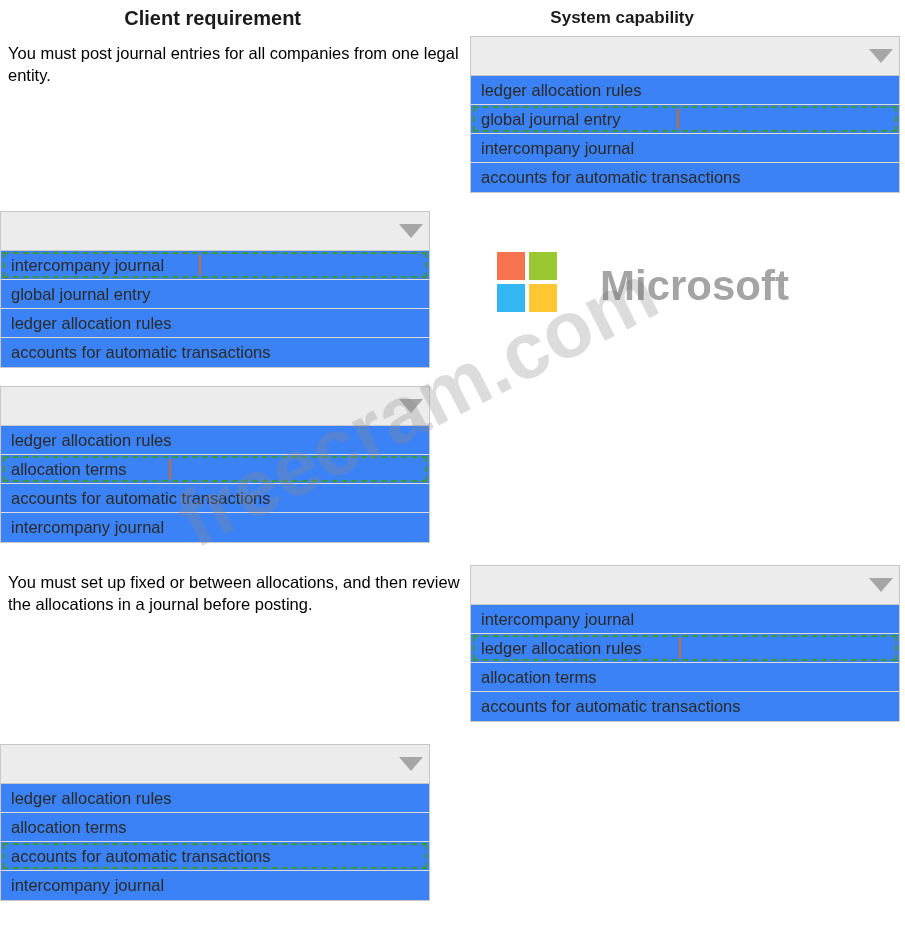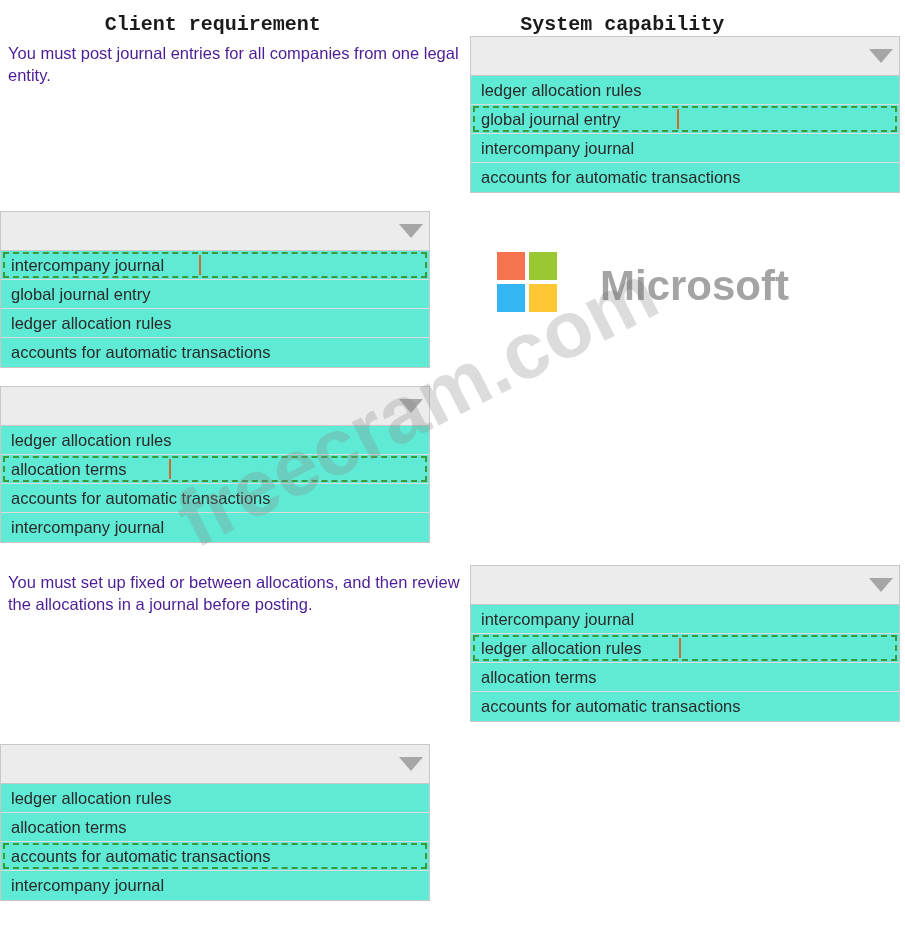--- a/index.html
+++ b/index.html
@@ -19,51 +19,50 @@
     position: relative;
     width: 905px;
     height: 929px;
   }
 
   
   .header {
     display: flex;
     width: 819px;
     height: 36px;
-    align-items: flex-end;
-    font-family: Liberation Mono, monospace;
+    align-items: center;
   }
   .header .col-left {
     width: 470px;
     text-align: center;
     font-size: 20px;
     font-weight: bold;
     color: #1b1b1b;
   }
   .header .col-right {
     width: 435px;
     text-align: center;
-    font-size: 20px;
+    font-size: 17px;
     font-weight: bold;
     color: #1b1b1b;
   }
 
   
   .row {
     display: flex;
     width: 905px;
     align-items: flex-start;
   }
   .req {
     width: 470px;
     padding: 6px 10px 0 8px;
     box-sizing: border-box;
     font-size: 16.5px;
     line-height: 1.35;
-    color: #4c1d95;
+    color: #000000;
   }
   .cap {
     width: 435px;
     box-sizing: border-box;
     padding-right: 5px;
   }
 
   
   .dd-closed {
     position: relative;
@@ -77,21 +76,21 @@
     right: 6px;
     top: 50%;
     transform: translateY(-50%);
     width: 0;
     height: 0;
     border-left: 12px solid transparent;
     border-right: 12px solid transparent;
     border-top: 14px solid #a6a6a6;
   }
   .dd-list {
-    background: #5eead4;
+    background: #3b82f6;
     border: 1px solid #c8c8c8;
     border-top: none;
     box-sizing: border-box;
   }
   .dd-option {
     height: 29px;
     line-height: 29px;
     padding-left: 10px;
     font-size: 16.5px;
     color: #2a2a2a;

